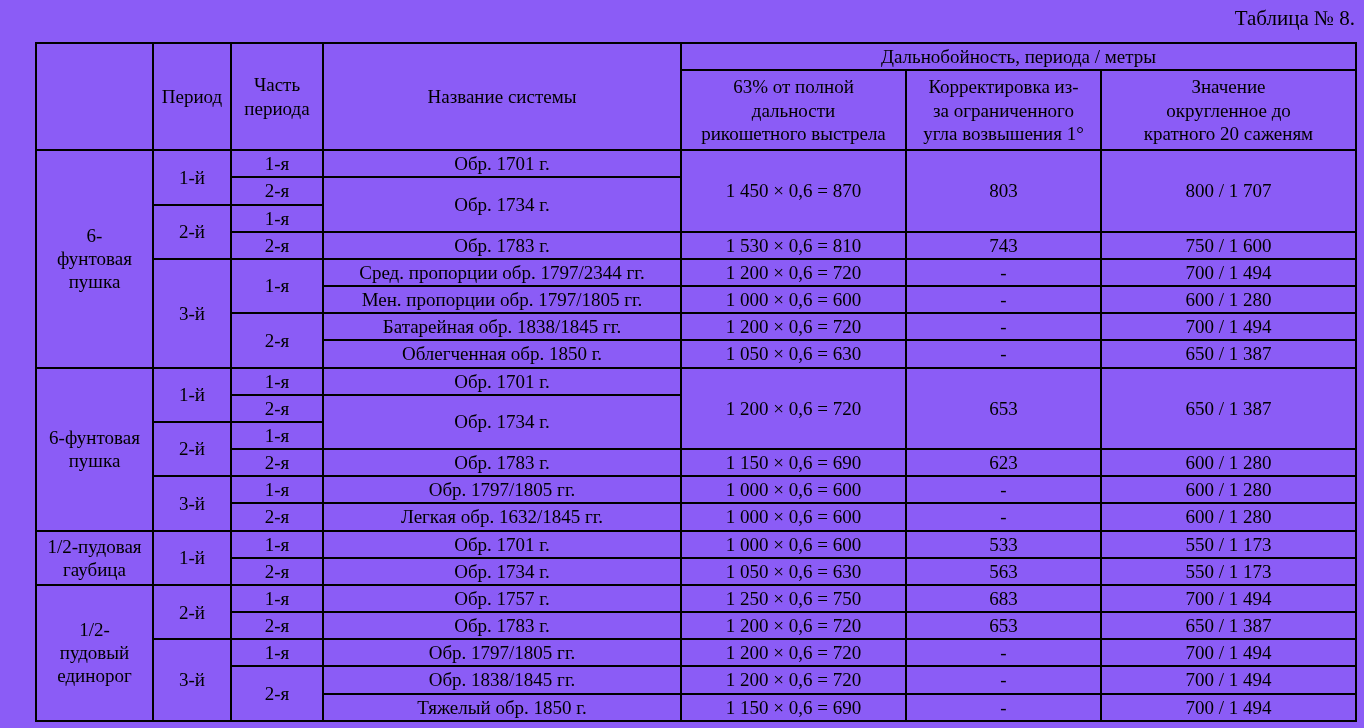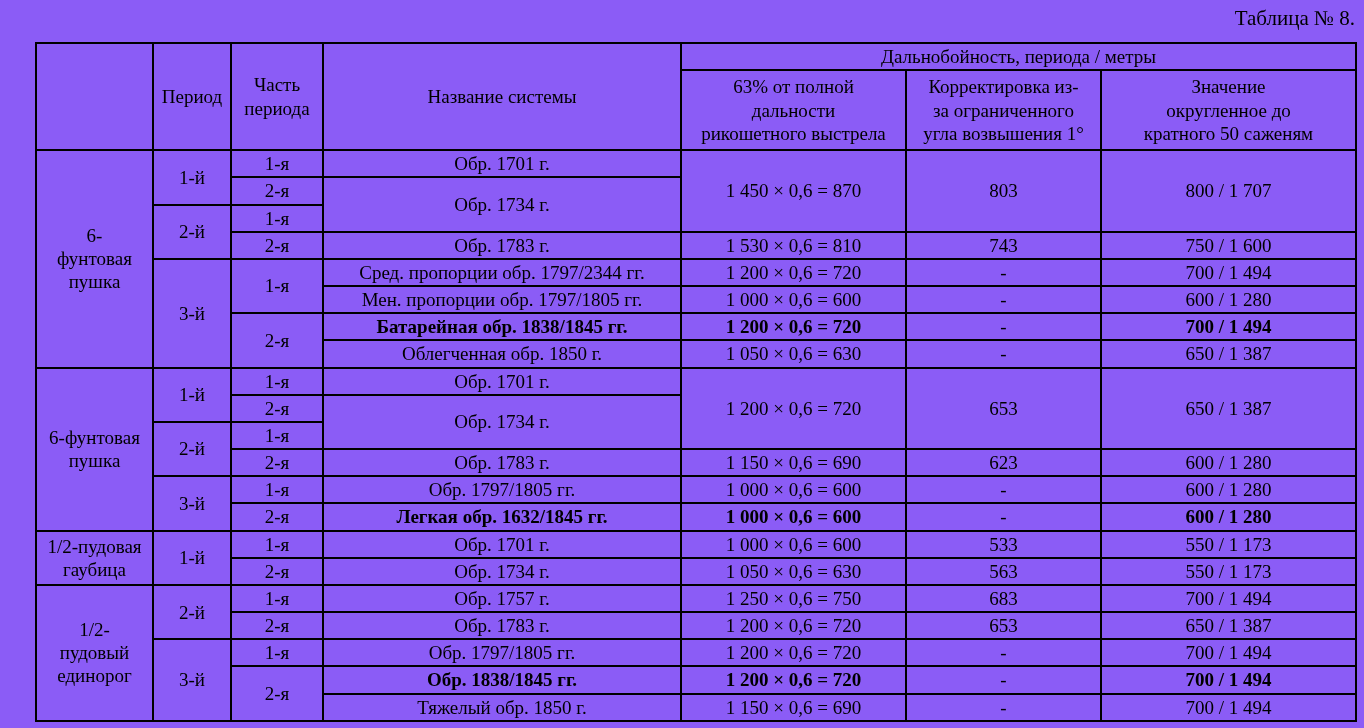--- a/index.html
+++ b/index.html
@@ -40,21 +40,21 @@
     padding: 1px 3px;
     font-size: 19px;
     font-weight: normal;
     line-height: 1.22;
     white-space: pre-line;
     overflow: hidden;
   }
   .range-table thead tr.group-row { height: 26px; }
   .range-table thead tr.sub-row   { height: 80px; }
   .range-table tbody tr           { height: 26px; }
-  .range-table .bold              { font-weight: bold; margin-top: 6px; }
+  .range-table .bold              { font-weight: normal; margin-top: 6px; }
 </style>
 </head>
 <body>
 
 <div class="page">
 
   <div class="doc-title">Таблица № 8.</div>
 
   <table class="range-table">
     <colgroup>
@@ -77,21 +77,21 @@
       </tr>
       <tr class="sub-row">
         <th>63% от полной
 дальности
 рикошетного выстрела</th>
         <th>Корректировка из-
 за ограниченного
 угла возвышения 1°</th>
         <th>Значение
 округленное до
-кратного 50 саженям</th>
+кратного 20 саженям</th>
       </tr>
     </thead>
     <tbody>
         <tr>
           <td rowspan="8">6-
 фунтовая
 пушка</td>
           <td rowspan="2">1-й</td>
           <td>1-я</td>
           <td>Обр. 1701 г.</td>

